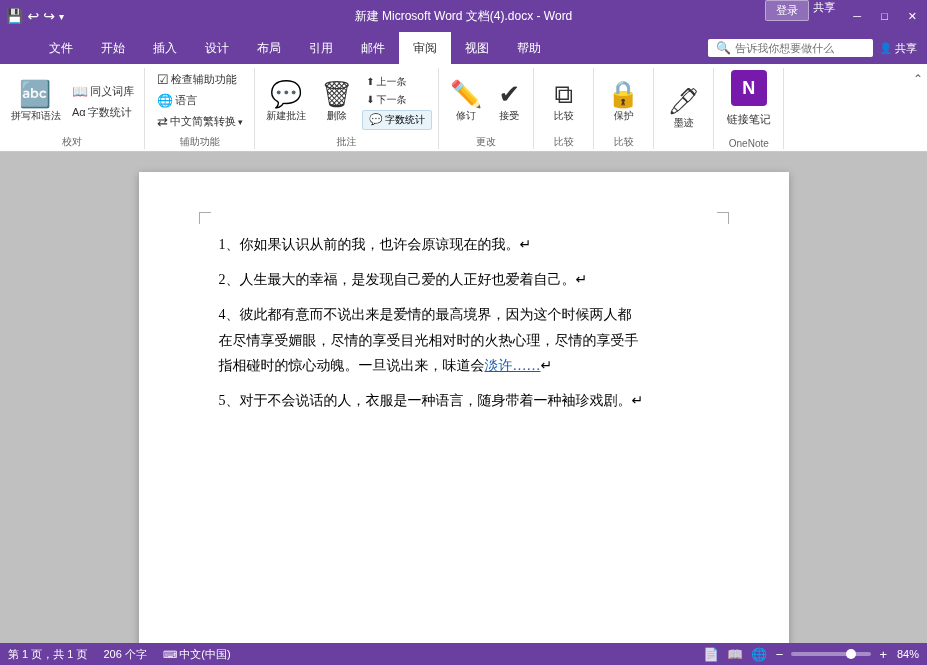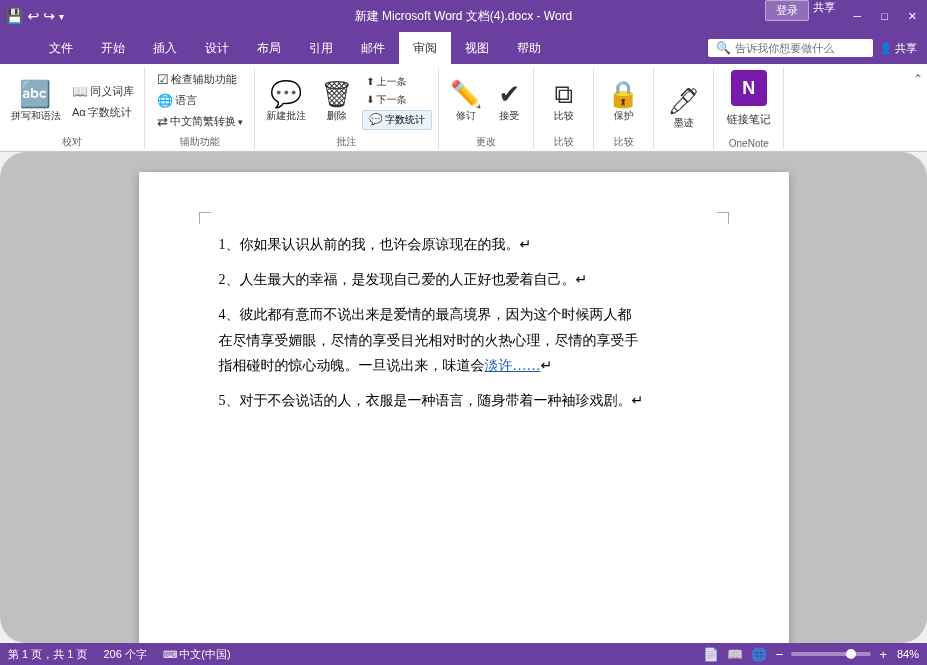--- a/index.html
+++ b/index.html
@@ -173,21 +173,20 @@
     
     #doc-area {
       position: absolute;
       top: 32px; 
       left: 0; right: 0;
       background: #c8c8c8;
       overflow-y: auto;
       display: flex;
       justify-content: center;
       padding: 20px 0;
-      border-radius: 26px;
     }
     #doc-page {
       background: white;
       width: 650px;
       min-height: 480px;
       box-shadow: 0 2px 8px rgba(0,0,0,0.2);
       padding: 60px 80px 60px 80px;
       position: relative;
     }
     .doc-text {

